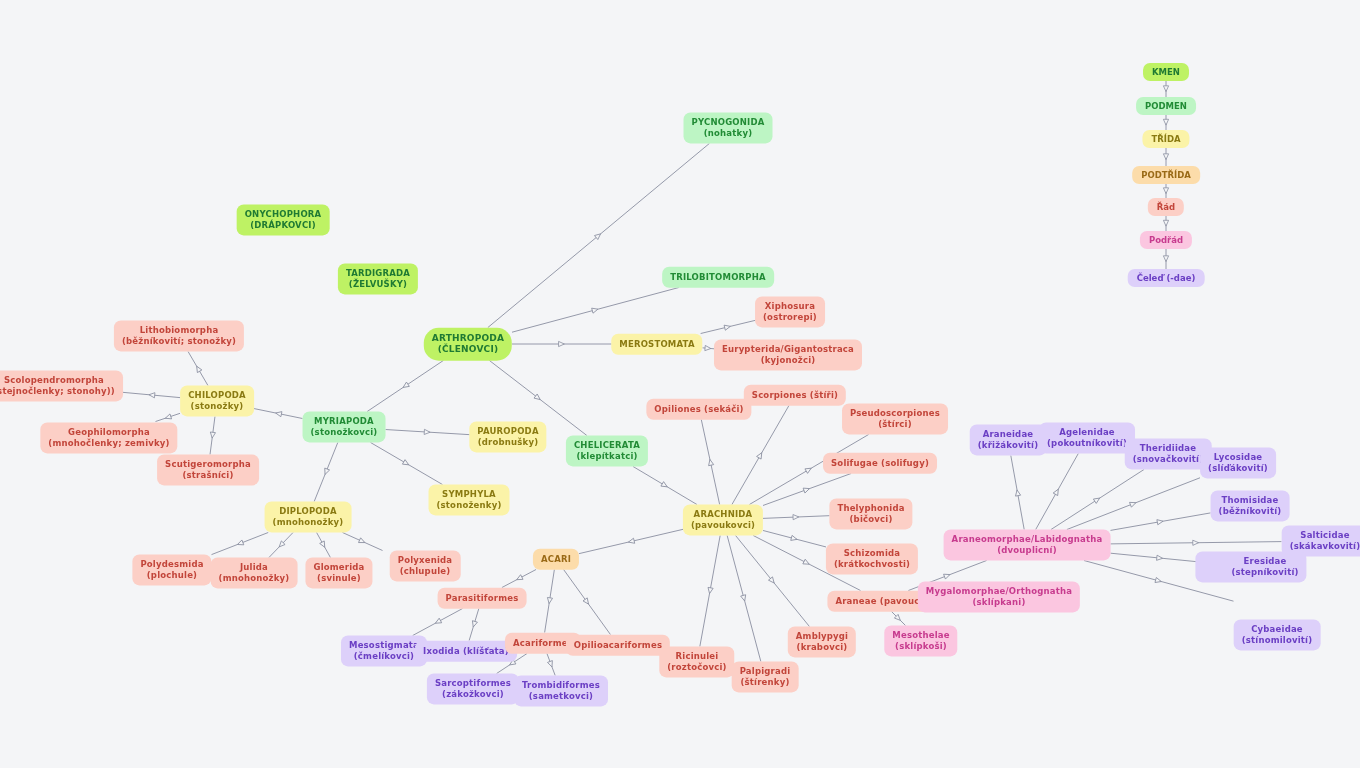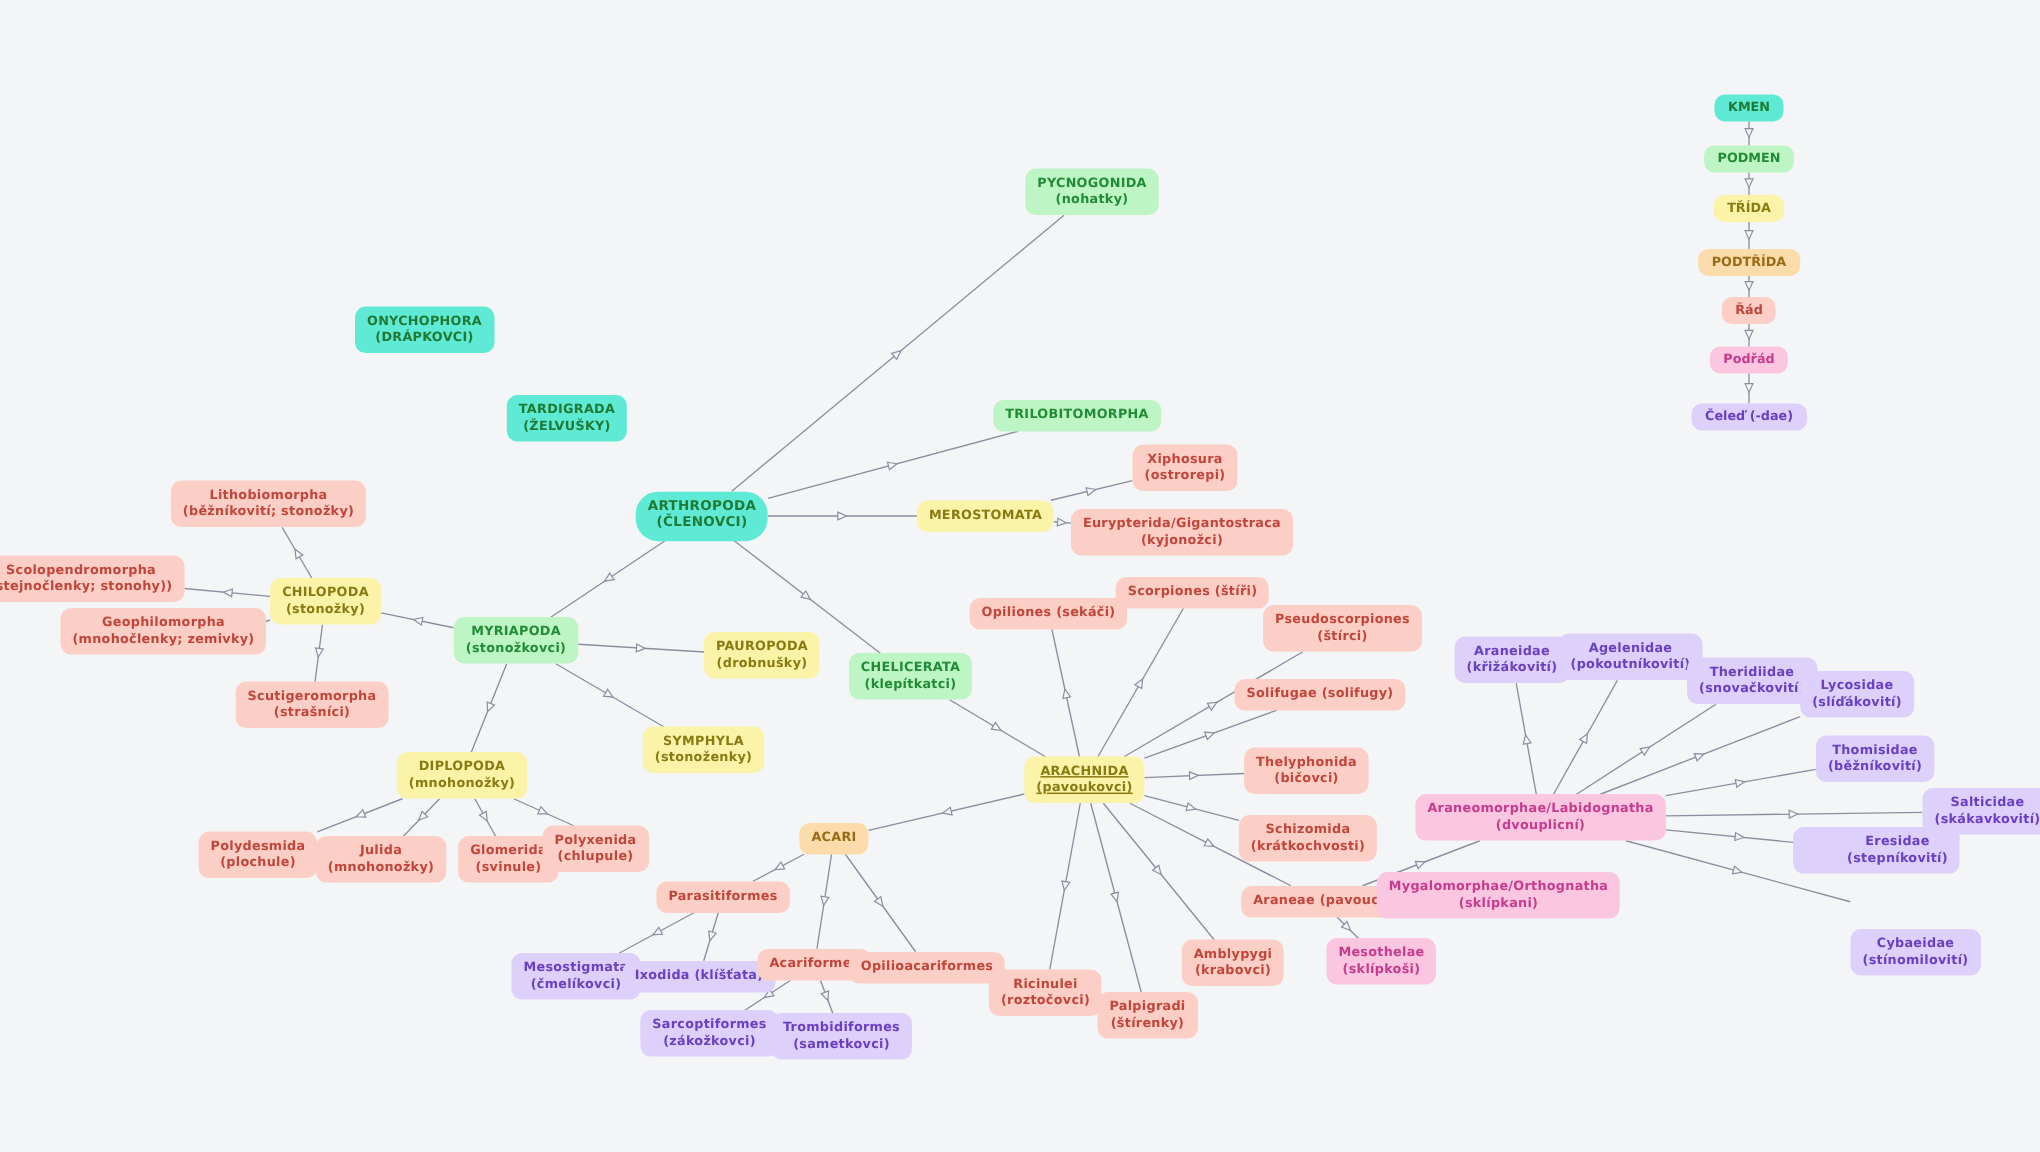--- a/index.html
+++ b/index.html
@@ -20,21 +20,21 @@
     border-radius:7px;
     text-align:center;
     line-height:1.25;
     padding:5px 8px;
     white-space:nowrap;
     letter-spacing:.2px;
     font-weight:bold;
   }
   .node .l2{display:block;font-weight:bold;}
   
-  .r-kmen      {background:#5eead4;color:#1f7a33;}
+  .r-kmen      {background:#bef264;color:#1f7a33;}
   .r-podmen    {background:#bdf5c4;color:#218b35;}
   .r-trida     {background:#fbf3a8;color:#8a7a12;}
   .r-podtrida  {background:#fcdcaa;color:#9a6a17;}
   .r-rad       {background:#fccfc6;color:#c2453a;}
   .r-podrad    {background:#fbc6e0;color:#c73b8e;}
   .r-celed     {background:#ddd0fa;color:#6b3fc4;}
   .sz-10{font-size:8.5px;}
   .sz-11{font-size:9px;}
   #legend{position:absolute;}
   .legend-node{
@@ -274,37 +274,37 @@
       <div class="node r-kmen sz-10" style="left: 283px; top: 220px;"><span>ONYCHOPHORA</span><span class="l2">(DRÁPKOVCI)</span></div>
       <div class="node r-kmen sz-10" style="left: 378px; top: 279px;"><span>TARDIGRADA</span><span class="l2">(ŽELVUŠKY)</span></div>
       <div class="node r-podmen sz-10" style="left: 718px; top: 277px;"><span>TRILOBITOMORPHA</span></div>
       <div class="node r-kmen sz-11" style="left: 468px; top: 344px; border-radius: 15px;"><span>ARTHROPODA</span><span class="l2">(ČLENOVCI)</span></div>
       <div class="node r-trida sz-10" style="left: 657px; top: 344px;"><span>MEROSTOMATA</span></div>
       <div class="node r-rad sz-10" style="left: 790px; top: 312px;"><span>Xiphosura</span><span class="l2">(ostrorepi)</span></div>
       <div class="node r-rad sz-10" style="left: 788px; top: 355px;"><span>Eurypterida/Gigantostraca</span><span class="l2">(kyjonožci)</span></div>
       <div class="node r-rad sz-10" style="left: 179px; top: 336px;"><span>Lithobiomorpha</span><span class="l2">(běžníkovití; stonožky)</span></div>
       <div class="node r-rad sz-10" style="left: 54px; top: 386px;"><span>Scolopendromorpha</span><span class="l2">(stejnočlenky; stonohy))</span></div>
       <div class="node r-trida sz-10" style="left: 217px; top: 401px;"><span>CHILOPODA</span><span class="l2">(stonožky)</span></div>
-      <div class="node r-rad sz-10" style="left: 109px; top: 421px;"><span>Geophilomorpha</span><span class="l2">(mnohočlenky; zemivky)</span></div>
+      <div class="node r-rad sz-10" style="left: 109px; top: 438px;"><span>Geophilomorpha</span><span class="l2">(mnohočlenky; zemivky)</span></div>
       <div class="node r-podmen sz-10" style="left: 344px; top: 427px;"><span>MYRIAPODA</span><span class="l2">(stonožkovci)</span></div>
       <div class="node r-trida sz-10" style="left: 508px; top: 437px;"><span>PAUROPODA</span><span class="l2">(drobnušky)</span></div>
       <div class="node r-podmen sz-10" style="left: 607px; top: 451px;"><span>CHELICERATA</span><span class="l2">(klepítkatci)</span></div>
       <div class="node r-rad sz-10" style="left: 208px; top: 470px;"><span>Scutigeromorpha</span><span class="l2">(strašníci)</span></div>
       <div class="node r-trida sz-10" style="left: 469px; top: 500px;"><span>SYMPHYLA</span><span class="l2">(stonoženky)</span></div>
       <div class="node r-trida sz-10" style="left: 308px; top: 517px;"><span>DIPLOPODA</span><span class="l2">(mnohonožky)</span></div>
       <div class="node r-rad sz-10" style="left: 172px; top: 570px;"><span>Polydesmida</span><span class="l2">(plochule)</span></div>
       <div class="node r-rad sz-10" style="left: 254px; top: 573px;"><span>Julida</span><span class="l2">(mnohonožky)</span></div>
       <div class="node r-rad sz-10" style="left: 339px; top: 573px;"><span>Glomerida</span><span class="l2">(svinule)</span></div>
-      <div class="node r-rad sz-10" style="left: 397px; top: 566px;"><span>Polyxenida</span><span class="l2">(chlupule)</span></div>
+      <div class="node r-rad sz-10" style="left: 425px; top: 566px;"><span>Polyxenida</span><span class="l2">(chlupule)</span></div>
       <div class="node r-rad sz-10" style="left: 699px; top: 409px;"><span>Opiliones (sekáči)</span></div>
       <div class="node r-rad sz-10" style="left: 795px; top: 395px;"><span>Scorpiones (štíři)</span></div>
       <div class="node r-rad sz-10" style="left: 895px; top: 419px;"><span>Pseudoscorpiones</span><span class="l2">(štírci)</span></div>
       <div class="node r-rad sz-10" style="left: 880px; top: 463px;"><span>Solifugae (solifugy)</span></div>
       <div class="node r-rad sz-10" style="left: 871px; top: 514px;"><span>Thelyphonida</span><span class="l2">(bičovci)</span></div>
-      <div class="node r-trida sz-10" style="left: 723px; top: 520px; text-decoration: underline;"><span>ARACHNIDA</span><span class="l2">(pavoukovci)</span></div>
+      <div class="node r-trida sz-10" style="left: 723px; top: 520px;"><span>ARACHNIDA</span><span class="l2">(pavoukovci)</span></div>
       <div class="node r-rad sz-10" style="left: 872px; top: 559px;"><span>Schizomida</span><span class="l2">(krátkochvosti)</span></div>
       <div class="node r-podtrida sz-10" style="left: 556px; top: 559px;"><span>ACARI</span></div>
       <div class="node r-rad sz-10" style="left: 881px; top: 601px;"><span>Araneae (pavouci)</span></div>
       <div class="node r-podrad sz-10" style="left: 999px; top: 597px;"><span>Mygalomorphae/Orthognatha</span><span class="l2">(sklípkani)</span></div>
       <div class="node r-podrad sz-10" style="left: 921px; top: 641px;"><span>Mesothelae</span><span class="l2">(sklípkoši)</span></div>
       <div class="node r-rad sz-10" style="left: 482px; top: 598px;"><span>Parasitiformes</span></div>
       <div class="node r-celed sz-10" style="left: 384px; top: 651px;"><span>Mesostigmata</span><span class="l2">(čmelíkovci)</span></div>
       <div class="node r-celed sz-10" style="left: 466px; top: 651px;"><span>Ixodida (klíšťata)</span></div>
       <div class="node r-rad sz-10" style="left: 543px; top: 643px;"><span>Acariformes</span></div>
       <div class="node r-rad sz-10" style="left: 618px; top: 645px;"><span>Opilioacariformes</span></div>

